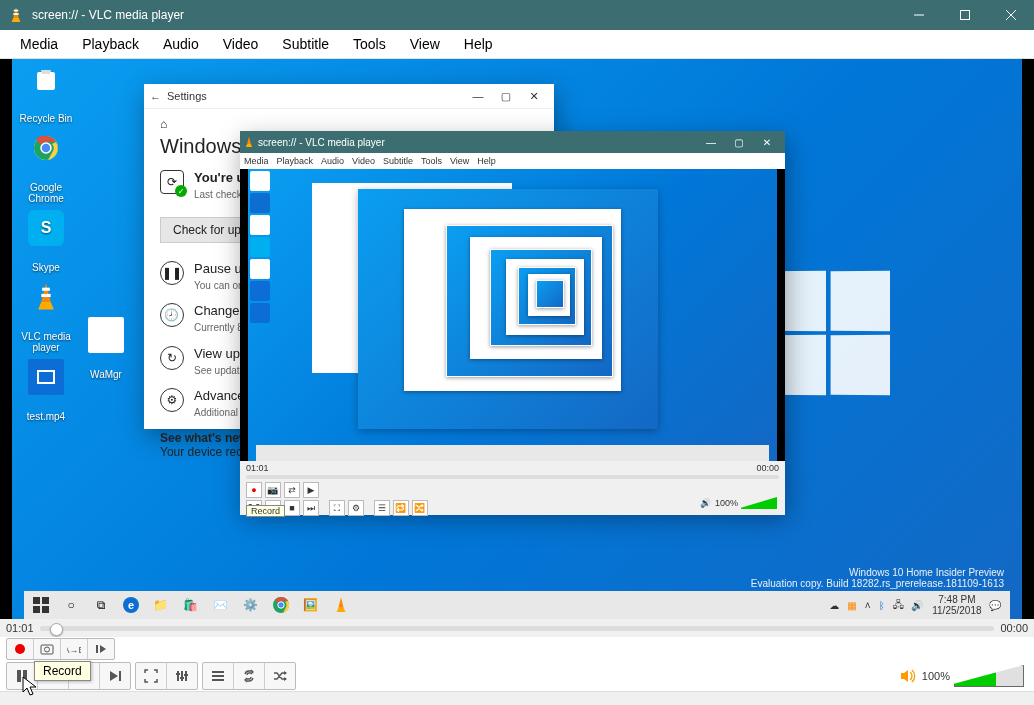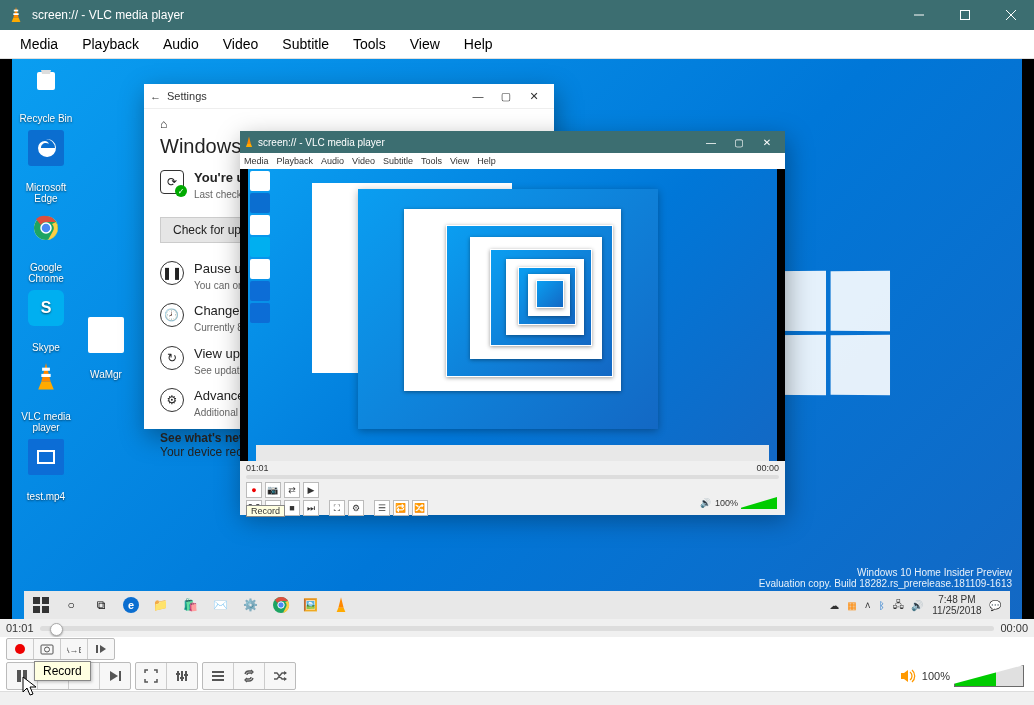--- a/index.html
+++ b/index.html
@@ -41,21 +41,21 @@
 .recursion .lvl{position:absolute;background:linear-gradient(135deg,#0a9ef1,#1368c4);border:1px solid #fff;box-shadow:0 1px 4px rgba(0,0,0,0.4);}
 .nested-vlc .nctrlbar{height:50px;background:#f0f0f0;padding:2px 6px;font-size:9px;color:#333;}
 .nested-vlc .nctrlbar .nseek{height:4px;background:#ddd;border-radius:2px;margin:2px 0 3px;position:relative;}
 .nested-vlc .nctrlbar .btns{display:flex;gap:3px;margin-bottom:2px}
 .nested-vlc .nctrlbar .btns .b{width:14px;height:14px;background:#fff;border:1px solid #bbb;display:flex;align-items:center;justify-content:center;font-size:9px;}
 .nested-vlc .nctrlbar .nvol{position:absolute;right:8px;bottom:6px;display:flex;align-items:center;gap:3px;font-size:9px;}
 .nested-vlc .nctrlbar .ntri{width:36px;height:12px;background:linear-gradient(90deg,#0c0 0,#0c0 100%);clip-path:polygon(0 90%,100% 0,100% 100%,0 100%);}
 .taskbar{position:absolute;left:12px;right:12px;bottom:0;height:28px;background:#e8e8e8;display:flex;align-items:center;padding:0 2px;}
 .taskbar .tb{width:30px;height:28px;display:flex;align-items:center;justify-content:center;cursor:pointer;}
 .taskbar .tray{margin-left:auto;display:flex;align-items:center;gap:8px;padding-right:6px;font-size:10px;color:#333;}
-.watermark{position:absolute;right:10px;bottom:30px;color:#fff;font-size:10px;text-align:right;opacity:0.9;}
+.watermark{position:absolute;right:18px;bottom:30px;color:#fff;font-size:10px;text-align:right;opacity:0.9;}
 .seekbar{height:18px;background:#f0f0f0;display:flex;align-items:center;font-size:11px;color:#333;padding:0 6px;gap:6px;}
 .seekbar .track{flex:1;height:5px;background:#ddd;border-radius:3px;position:relative;}
 .seekbar .track .thumb{position:absolute;left:10px;top:-3px;width:11px;height:11px;border-radius:50%;background:#fff;border:1px solid #aaa;box-shadow:0 1px 2px rgba(0,0,0,0.3);}
 .rec-row{height:24px;background:#fff;display:flex;align-items:center;padding:0 6px;gap:0;}
 .ctrl-row{height:30px;background:#fff;display:flex;align-items:center;padding:0 6px;gap:0;position:relative;}
 .ctrl-group{display:flex;border:1px solid #bbb;background:#f7f7f7;margin-right:4px;border-radius:2px;}
 .ctrl-btn{width:26px;height:22px;display:flex;align-items:center;justify-content:center;border-right:1px solid #ccc;cursor:pointer;}
 .ctrl-btn:last-child{border-right:none;}
 .ctrl-btn.big{width:30px;height:26px;}
 .rec-row .ctrl-btn{width:26px;height:20px;}
@@ -118,28 +118,20 @@
       <div class="dicon">
           <div class="box">
             <svg width="30" height="30">
               <rect x="6" y="8" width="18" height="18" rx="2" fill="#fff"></rect>
               <path d="M10 6h10l-1 4H11z" fill="#ddd"></path>
             </svg>
           </div>
           <span>Recycle Bin</span>
         </div>
       <div class="dicon">
-          <div class="box" style="background:#0b6ed0">
-            <svg width="22" height="22">
-              <path d="M11 2a9 9 0 019 9H6c0-3 2-5 5-5 2 0 3 1 3 1s-1-3-4-3a7 7 0 00-7 7 9 9 0 108-9z" fill="#fff"></path>
-            </svg>
-          </div>
-          <span>Microsoft Edge</span>
-        </div>
-      <div class="dicon">
           <div class="box">
             <svg width="30" height="30">
               <circle cx="15" cy="15" r="12" fill="#fff"></circle>
               <circle cx="15" cy="15" r="12" fill="#1da462"></circle>
               <path d="M15 3a12 12 0 0110 6H15a6 6 0 00-5.2 3L5 6a12 12 0 0110-3z" fill="#dd4f3f"></path>
               <path d="M25 9a12 12 0 01-8 18l5-9a6 6 0 00-1-7z" fill="#ffce44"></path>
               <circle cx="15" cy="15" r="5" fill="#4a8af4"></circle>
               <circle cx="15" cy="15" r="5" fill="none" stroke="#fff" stroke-width="1.5"></circle>
             </svg>
           </div>

